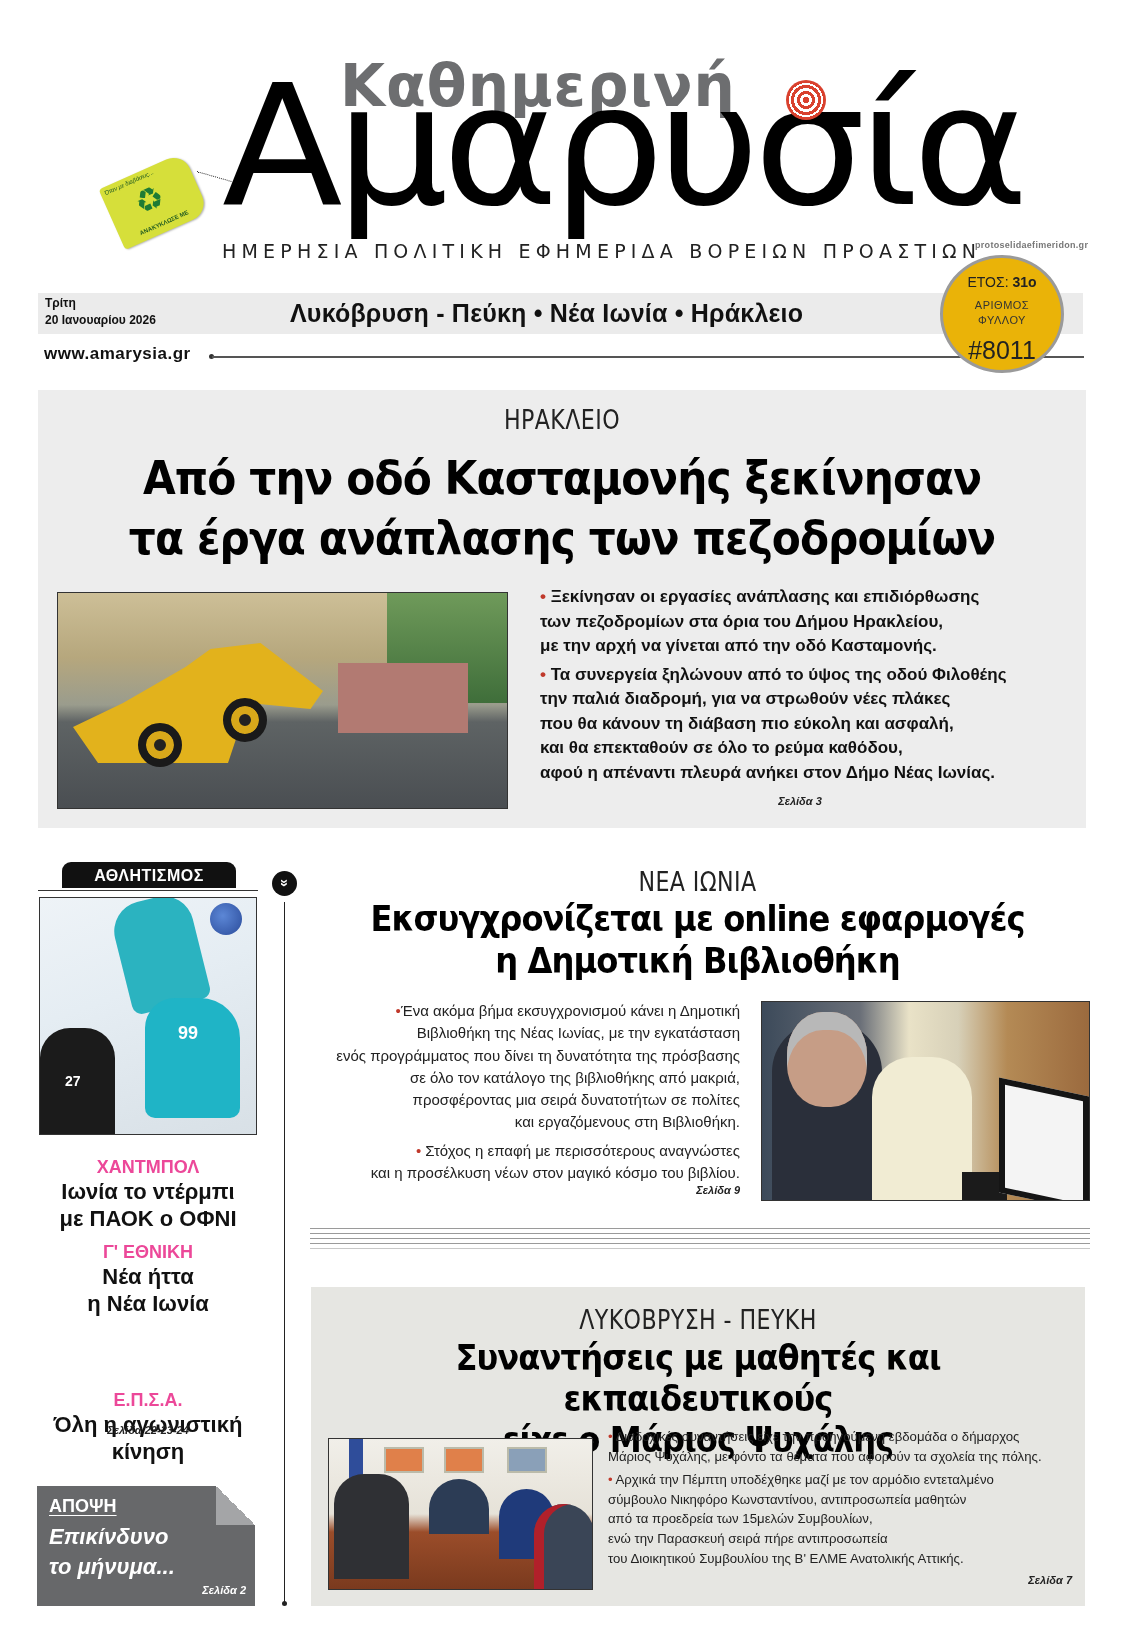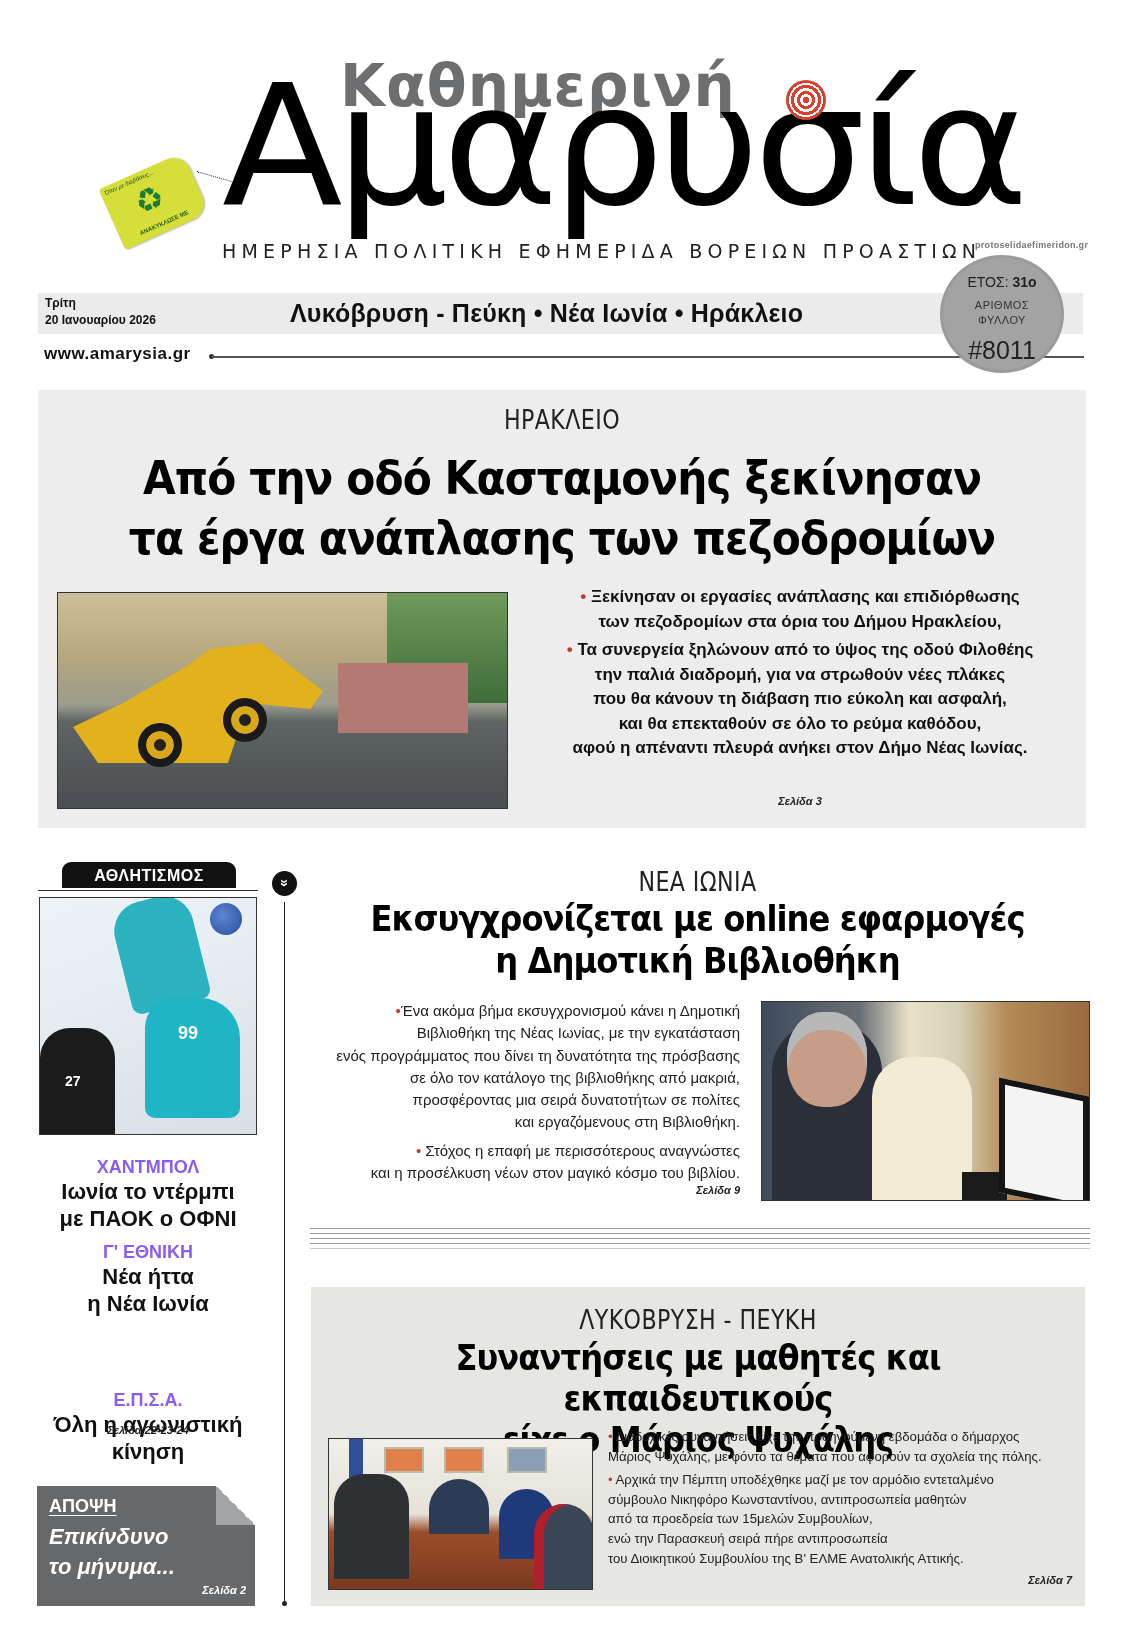--- a/index.html
+++ b/index.html
@@ -23,58 +23,58 @@
 
   
   .datebar { left: 38px; top: 293px; width: 1045px; height: 41px; background: #ebebeb; }
   .date-day { left: 45px; top: 296px; font-size: 12px; color: #111; font-weight: bold; }
   .date-full { left: 45px; top: 313px; font-size: 12px; color: #111; font-weight: bold; }
   .areas { left: 290px; top: 299px; font-size: 25px; font-weight: bold; color: #111; letter-spacing: .2px; }
   .website { left: 44px; top: 344px; font-size: 17px; font-weight: bold; color: #111; letter-spacing: .5px; text-align: right; }
   .rule-top { left: 212px; top: 356px; width: 872px; height: 2px; background: #555; }
   .rule-dot { left: 209px; top: 354px; width: 5px; height: 5px; border-radius: 50%; background: #333; }
 
-  .issue-circle { left: 940px; top: 255px; width: 124px; height: 118px; border-radius: 50%; border: 3px solid #9a9a9a; background: #a3a3a3; text-align: center; }
+  .issue-circle { left: 940px; top: 255px; width: 124px; height: 118px; border-radius: 50%; border: 3px solid #9a9a9a; background: #eab308; text-align: center; }
   .issue-year { position: absolute; left: 0; right: 0; top: 16px; font-size: 14px; color: #222; }
   .issue-year b { font-weight: bold; }
   .issue-label { position: absolute; left: 0; right: 0; top: 40px; font-size: 11px; line-height: 15px; color: #333; letter-spacing: .5px; }
   .issue-num { position: absolute; left: 0; right: 0; top: 78px; font-size: 25px; color: #222; }
 
   
   .lead-box { left: 38px; top: 390px; width: 1048px; height: 438px; background: #ededed; }
   .kicker { font-size: 27px; color: #222; text-align: center; letter-spacing: .5px; font-family: "DejaVu Sans", sans-serif; font-weight: normal; transform: scaleX(.82); }
   .lead-kicker { left: 38px; top: 404px; width: 1048px; }
   .headline { text-align: center; font-weight: bold; color: #000; letter-spacing: -1px; font-family: "DejaVu Sans", sans-serif; }
   .lead-hl { left: 38px; top: 448px; width: 1048px; font-size: 46px; line-height: 60px; transform: scaleX(.92); }
   .photo { border: 1px solid #333; overflow: hidden; }
   .lead-photo { left: 57px; top: 592px; width: 451px; height: 217px;
     background: linear-gradient(180deg, #cdbf97 0%, #b6a77d 30%, #9a9c8d 52%, #5e6364 60%, #4a4e52 100%); }
   .lead-photo .sky { position:absolute; right:0; top:0; width:120px; height:110px; background: linear-gradient(180deg,#6f9a5a,#3f6e3a); }
   .lead-photo .digger { position:absolute; left:15px; top:50px; width:250px; height:120px; background:#e2b21c; clip-path: polygon(0 70%, 20% 50%, 45% 20%, 55% 5%, 75% 0, 100% 40%, 95% 55%, 70% 50%, 62% 100%, 10% 100%); }
   .lead-photo .truck { position:absolute; left:280px; top:70px; width:130px; height:70px; background:#b27a72; }
   .lead-photo .wheel { position:absolute; width:44px; height:44px; border-radius:50%; background:#222; border:8px solid #1a1a1a; box-shadow: inset 0 0 0 8px #d8a81a; }
-  .lead-bullets { left: 540px; top: 585px; width: 520px; text-align: center; font-size: 17px; line-height: 24.5px; color: #111; font-weight: bold; }
+  .lead-bullets { left: 540px; top: 585px; width: 520px; text-align: left; font-size: 17px; line-height: 24.5px; color: #111; font-weight: bold; }
   .lead-bullets p { margin-bottom: 4px; }
   .bullet { color: #c0392b; }
   .page-ref { font-size: 11px; font-style: italic; font-weight: bold; color: #222; }
   .lead-page { left: 540px; top: 795px; width: 520px; text-align: center; }
 
   
   .sports-tab { left: 62px; top: 862px; width: 174px; height: 26px; background: #111; color: #fff; border-radius: 9px 9px 0 0; text-align: center; font-size: 16px; font-weight: bold; line-height: 27px; letter-spacing: .5px; }
   .sports-rule { left: 38px; top: 890px; width: 220px; height: 1px; background: #333; }
   .sports-photo { left: 39px; top: 897px; width: 218px; height: 238px;
     background: linear-gradient(160deg, #eef3f7 0%, #e5edf3 40%, #d8e0e6 100%); }
   .sports-photo .p1 { position:absolute; left:80px; top:0; width:80px; height:110px; background:#2bb3c0; border-radius: 30px 30px 10px 10px; transform: rotate(-14deg); }
   .sports-photo .p2 { position:absolute; left:105px; top:100px; width:95px; height:120px; background:#1fb4c6; border-radius: 30px 40px 10px 10px; }
   .sports-photo .p3 { position:absolute; left:0; top:130px; width:75px; height:108px; background:#1b1b1b; border-radius: 30px 30px 0 0; }
   .sports-photo .ball { position:absolute; left:170px; top:5px; width:32px; height:32px; border-radius:50%; background: radial-gradient(circle at 40% 40%, #5c87d6, #2a4b9a); }
   .sports-photo .num99 { position:absolute; left:138px; top:125px; color:#fff; font-weight:bold; font-size:18px; }
   .sports-photo .num27 { position:absolute; left:25px; top:175px; color:#fff; font-weight:bold; font-size:14px; }
   .sport-col { left: 38px; width: 220px; text-align: center; }
-  .sport-cat { font-size: 18px; color: #8b5cf6; font-weight: bold; }
+  .sport-cat { font-size: 18px; color: #ec4899; font-weight: bold; }
   .sport-hl { font-size: 22px; line-height: 27px; color: #111; font-weight: bold; }
   .sports-page { left: 38px; top: 1424px; width: 220px; text-align: center; }
 
   .vline { left: 284px; top: 902px; width: 1px; height: 702px; background: #222; }
   .vline-dot { left: 282px; top: 1601px; width: 5px; height: 5px; border-radius: 50%; background: #222; }
   .chev-circle { left: 272px; top: 871px; width: 25px; height: 25px; border-radius: 50%; background: #111; color: #fff; text-align: center; font-size: 14px; line-height: 24px; font-weight: bold; }
 
   
   .opinion { left: 37px; top: 1486px; width: 218px; height: 120px; background: #67686a; }
   .opinion-fold { left: 216px; top: 1486px; width: 39px; height: 39px; background: linear-gradient(225deg, #ffffff 50%, #a4a5a7 50%); }
@@ -157,20 +157,21 @@
   <div class="digger"></div>
   <div class="truck"></div>
   <div class="wheel" style="left:80px;top:130px;"></div>
   <div class="wheel" style="left:165px;top:105px;"></div>
 </div>
 <div class="abs lead-bullets">
   <p>
     <span class="bullet">•</span>
     <span>Ξεκίνησαν οι εργασίες ανάπλασης και επιδιόρθωσης</span><br>
     <span>των πεζοδρομίων στα όρια του Δήμου Ηρακλείου,</span><br>
+    <span>με την αρχή να γίνεται από την οδό Κασταμονής.</span>
   </p>
   <p>
     <span class="bullet">•</span>
     <span>Τα συνεργεία ξηλώνουν από το ύψος της οδού Φιλοθέης</span><br>
     <span>την παλιά διαδρομή, για να στρωθούν νέες πλάκες</span><br>
     <span>που θα κάνουν τη διάβαση πιο εύκολη και ασφαλή,</span><br>
     <span>και θα επεκταθούν σε όλο το ρεύμα καθόδου,</span><br>
     <span>αφού η απέναντι πλευρά ανήκει στον Δήμο Νέας Ιωνίας.</span>
   </p>
 </div>

